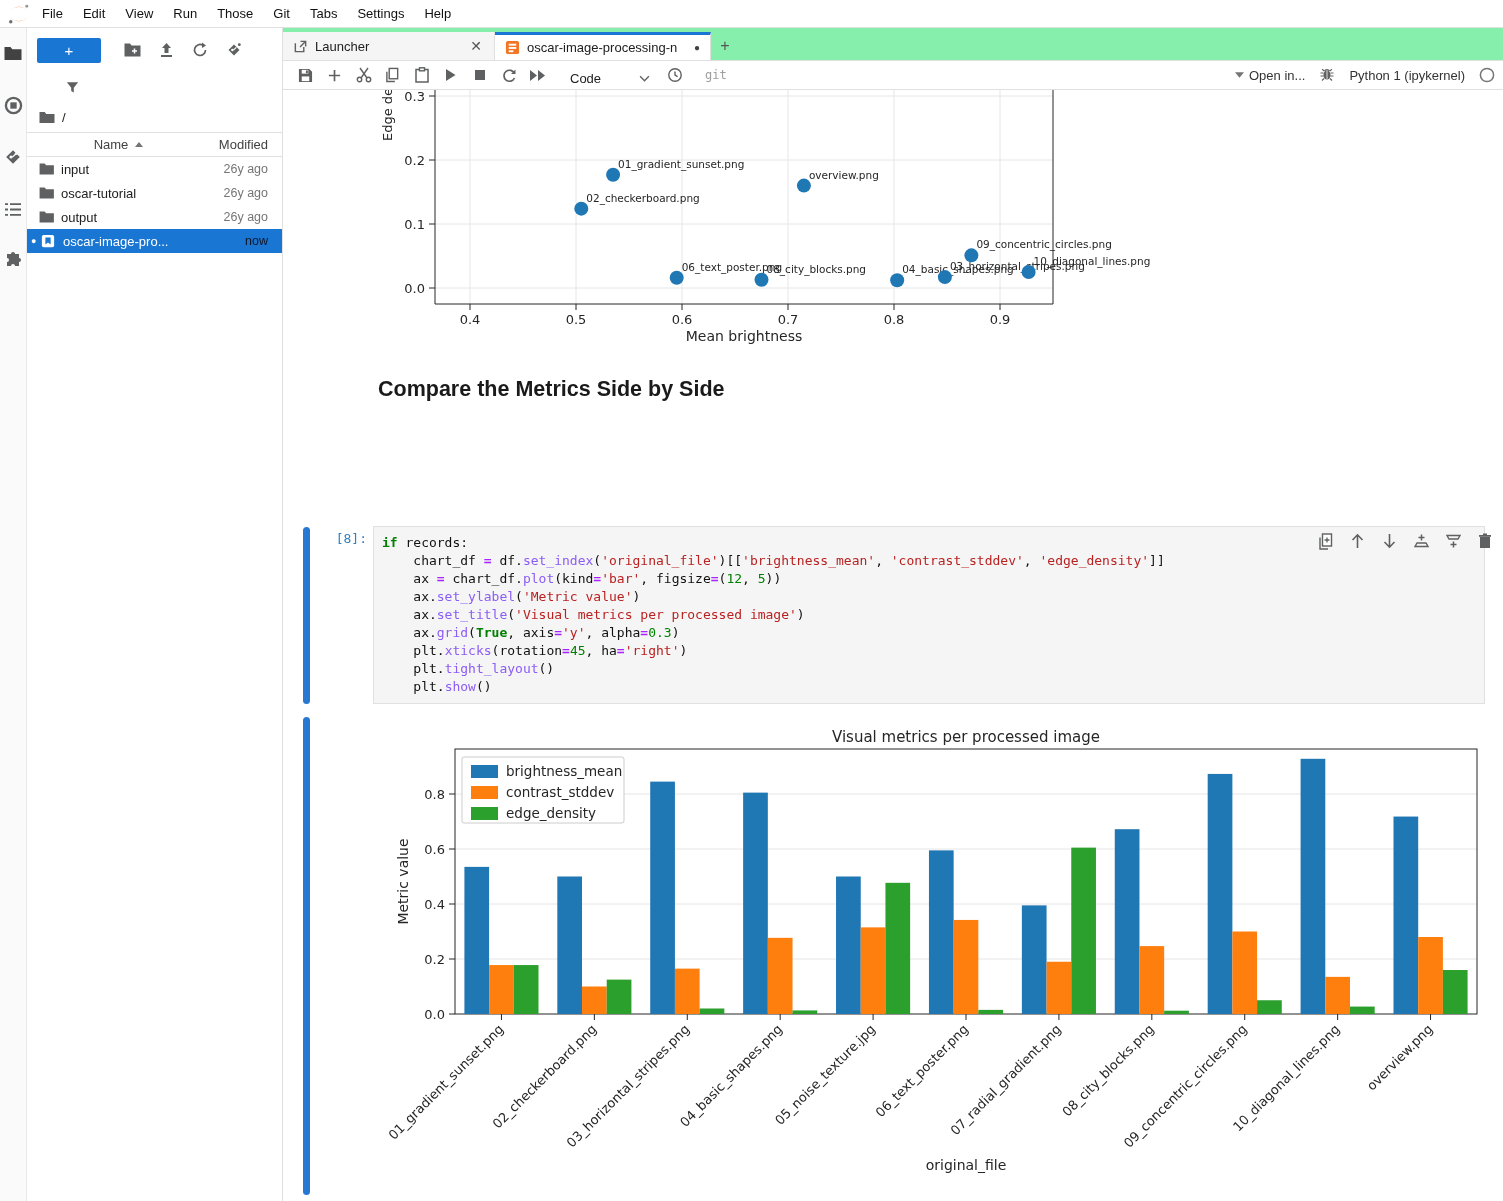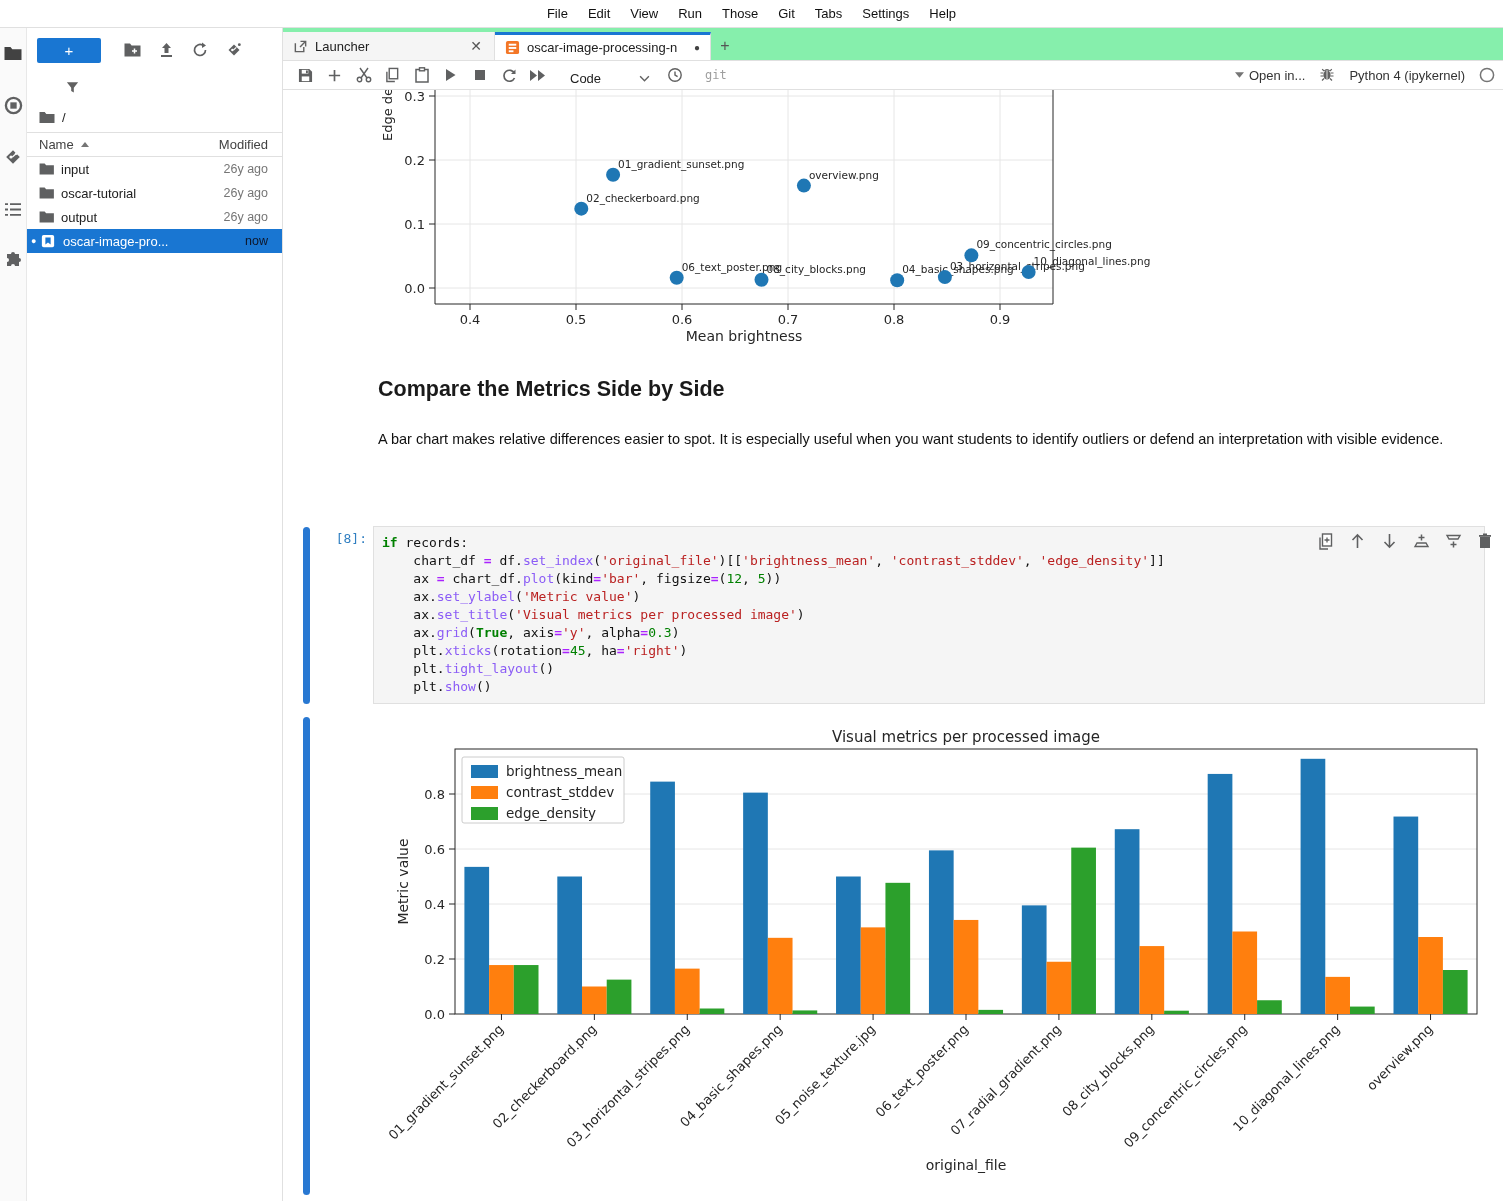--- a/index.html
+++ b/index.html
@@ -1,41 +1,41 @@
 <!DOCTYPE html>
 <html><head>
 <meta charset="utf-8">
 <style>
   * { margin:0; padding:0; box-sizing:border-box; }
   html,body { width:1503px; height:1201px; overflow:hidden; background:#fff;
     font-family:"Liberation Sans","DejaVu Sans",sans-serif; color:#212121; }
 
   
   #menubar { position:absolute; left:0; top:0; width:1503px; height:28px; background:#fff;
-    border-bottom:1px solid #e0e0e0; display:flex; align-items:center; z-index:30;flex-direction:column; }
+    border-bottom:1px solid #e0e0e0; display:flex; align-items:center; z-index:30; }
   #logo { width:26px; height:22px; margin-left:6px; }
   .menu-item { font-size:13px; color:#111; padding:0 10px; line-height:28px; cursor:default; }
 
   
   #activitybar { position:absolute; left:0; top:28px; width:27px; bottom:0; background:#fafafa;
     border-right:1px solid #e8e8e8; display:flex; flex-direction:column; align-items:center; }
   .act-icon { width:27px; height:34px; display:flex; align-items:center; justify-content:center; }
 
   
   #filebrowser { position:absolute; left:27px; top:28px; width:256px; bottom:0; background:#fff;
     border-right:1px solid #e0e0e0; font-size:13px; }
   #fb-toolbar { display:flex; align-items:center; height:44px; padding:0 10px; gap:0; }
   #new-launcher-btn { width:64px; height:25px; background:#1976d2; border:none; border-radius:2px;
     color:#fff; font-size:15px; margin-right:14px; cursor:pointer; }
   .fb-tool { width:34px; height:28px; display:flex; align-items:center; justify-content:center; }
   #fb-filter { height:30px; display:flex; align-items:center; padding-left:28px; }
   #fb-breadcrumb { height:30px; display:flex; align-items:center; padding-left:12px; gap:7px; font-size:13px; }
   #fb-header { height:25px; display:flex; align-items:center; border-top:1px solid #e0e0e0;
     border-bottom:1px solid #e0e0e0; padding-left:12px; color:#424242; }
-  #fb-header .col-name { width:160px; display:flex; align-items:center; gap:6px; }
+  #fb-header .col-name { width:160px; display:flex; align-items:center; gap:6px;justify-content:center; }
   #fb-header .col-mod { flex:1; text-align:right; padding-right:14px; }
   .fb-row { height:24px; display:flex; align-items:center; padding-left:12px; color:#212121; cursor:pointer; }
   .fb-row .row-icon { width:22px; display:flex; align-items:center; }
   .fb-row .row-name { width:138px; white-space:nowrap; overflow:hidden; text-overflow:ellipsis; }
   .fb-row .row-mod { flex:1; text-align:right; padding-right:14px; color:#757575; font-size:12.5px; }
   .fb-row.selected { background:#1976d2; color:#fff; padding-left:4px; }
   .fb-row.selected .row-mod { color:#0f172a; }
   .dirty-bullet { width:8px; margin-right:2px; font-size:9px; }
 
   
@@ -342,21 +342,21 @@
         <span>Open in...</span>
       </span>
       <span>
         <svg width="16" height="16" viewBox="0 0 16 16">
           <ellipse cx="8" cy="9" rx="3.6" ry="4.6" fill="#616161"></ellipse>
           <path d="M5.5 5 A3 3 0 0 1 10.5 5" fill="none" stroke="#616161" stroke-width="1.4"></path>
           <path d="M4.5 7 H1.5 M4.5 10 H1.5 M11.5 7 H14.5 M11.5 10 H14.5 M5 12.5 L3 14.5 M11 12.5 L13 14.5 M5 5 L3.2 3.2 M11 5 L12.8 3.2" stroke="#616161" stroke-width="1.2"></path>
           <path d="M8 5 V13" stroke="#fff" stroke-width="0.8"></path>
         </svg>
       </span>
-      <span id="kernel-name">Python 4 (ipykernel)</span>
+      <span id="kernel-name">Python 1 (ipykernel)</span>
       <svg width="16" height="16" viewBox="0 0 16 16">
         <circle cx="8" cy="8" r="6.6" fill="#fff" stroke="#757575" stroke-width="1.5"></circle>
         </svg>
     </span>
   </div>
 
   <div id="content">
 
     <div id="scatter-wrap"><svg width="800" height="258" viewBox="0 0 800 258">
           <line x1="100" y1="0" x2="100" y2="214" stroke="#e6e6e6" stroke-width="1"></line>
@@ -408,21 +408,20 @@
           <text x="532.1800000000001" y="183.32" font-size="10.5" fill="#262626">04_basic_shapes.png</text>
           <circle cx="574.8799999999999" cy="187.12" r="7" fill="#1f77b4"></circle>
           <text x="579.8799999999999" y="180.12" font-size="10.5" fill="#262626">03_horizontal_stripes.png</text>
           <circle cx="601.38" cy="165.36" r="7" fill="#1f77b4"></circle>
           <text x="606.38" y="158.36" font-size="10.5" fill="#262626">09_concentric_circles.png</text>
           <circle cx="658.62" cy="182" r="7" fill="#1f77b4"></circle>
           <text x="663.62" y="175" font-size="10.5" fill="#262626">10_diagonal_lines.png</text>
         </svg></div>
 
     <h2 id="md-heading">Compare the Metrics Side by Side</h2>
-    <p class="md-p" style="top:338px">A bar chart makes relative differences easier to spot. It is especially useful when you want students to identify outliers or defend an interpretation with visible evidence.</p>
 
     <div class="collapser" style="left:20px; top:437px; height:177px"></div>
     <div id="prompt8">[8]:</div>
     <div id="editor8"><div><span class="kw">if</span><span> records:</span></div><div><span>    chart_df </span><span class="op">=</span><span> df.</span><span class="fn">set_index</span><span>(</span><span class="str">'original_file'</span><span>)[[</span><span class="str">'brightness_mean'</span><span>, </span><span class="str">'contrast_stddev'</span><span>, </span><span class="str">'edge_density'</span><span>]]</span></div><div><span>    ax </span><span class="op">=</span><span> chart_df.</span><span class="fn">plot</span><span>(kind</span><span class="op">=</span><span class="str">'bar'</span><span>, figsize</span><span class="op">=</span><span>(</span><span class="num">12</span><span>, </span><span class="num">5</span><span>))</span></div><div><span>    ax.</span><span class="fn">set_ylabel</span><span>(</span><span class="str">'Metric value'</span><span>)</span></div><div><span>    ax.</span><span class="fn">set_title</span><span>(</span><span class="str">'Visual metrics per processed image'</span><span>)</span></div><div><span>    ax.</span><span class="fn">grid</span><span>(</span><span class="kw">True</span><span>, axis</span><span class="op">=</span><span class="str">'y'</span><span>, alpha</span><span class="op">=</span><span class="num">0.3</span><span>)</span></div><div><span>    plt.</span><span class="fn">xticks</span><span>(rotation</span><span class="op">=</span><span class="num">45</span><span>, ha</span><span class="op">=</span><span class="str">'right'</span><span>)</span></div><div><span>    plt.</span><span class="fn">tight_layout</span><span>()</span></div><div><span>    plt.</span><span class="fn">show</span><span>()</span></div></div>
     <div id="cell-toolbar">
         <span class="ct-btn">
           <svg width="16" height="17" viewBox="0 0 16 17">
             <path d="M3 4.5 V16 H11" fill="none" stroke="#5f6061" stroke-width="1.4"></path>
             <rect x="5.5" y="1" width="9" height="12" fill="#fff" stroke="#5f6061" stroke-width="1.4"></rect>
             <path d="M10 4.5v5M7.5 7h5" stroke="#5f6061" stroke-width="1.3"></path>

